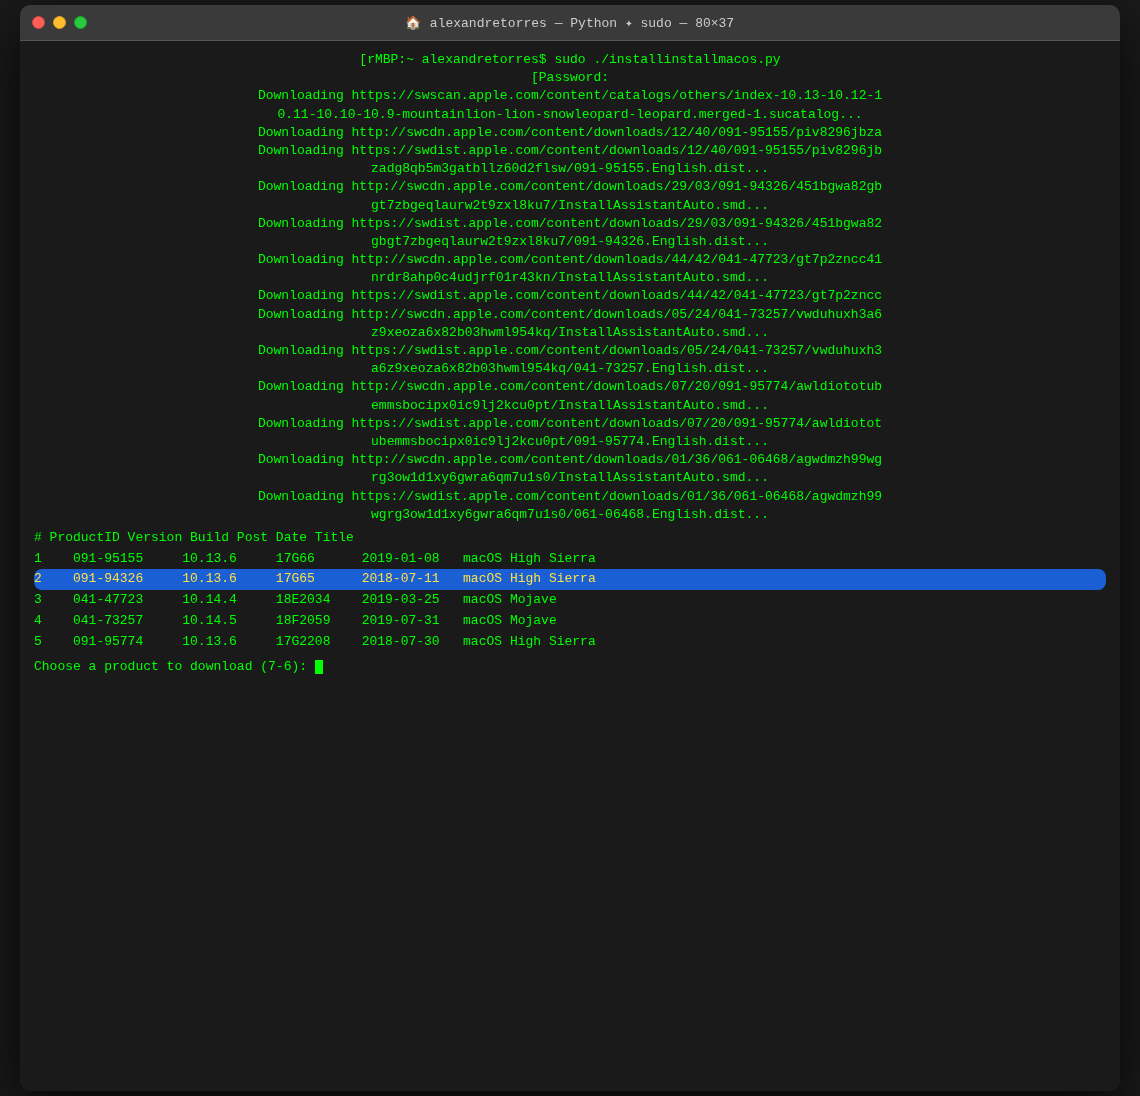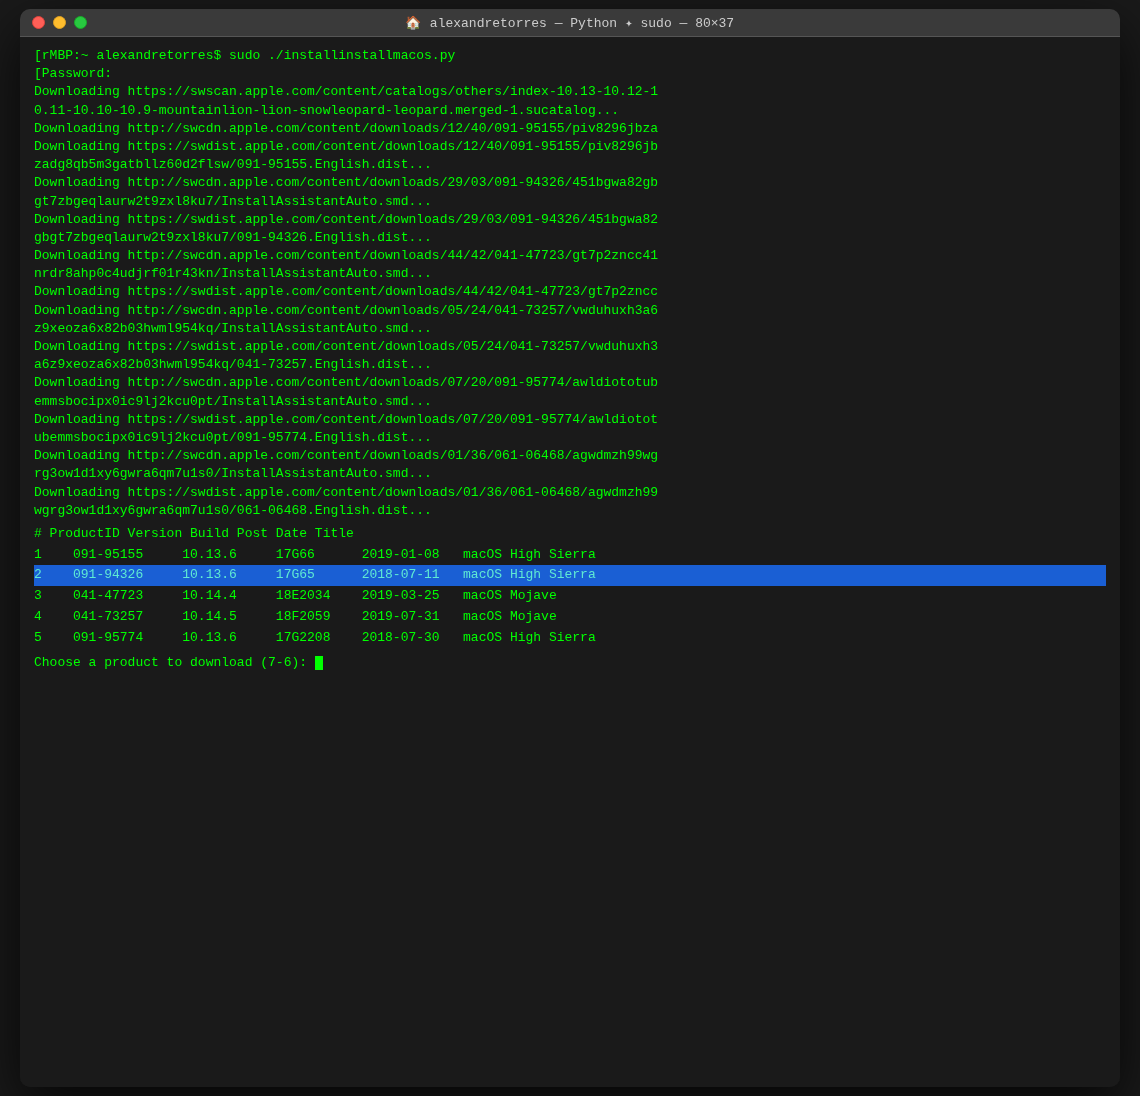--- a/index.html
+++ b/index.html
@@ -20,21 +20,21 @@
     .window {
       width: 1100px;
       border-radius: 10px;
       overflow: hidden;
       box-shadow: 0 20px 60px rgba(0,0,0,0.8);
       background: #1a1a1a;
     }
 
     .titlebar {
       background: #3a3a3a;
-      height: 28px;
+      height: 36px;
       display: flex;
       align-items: center;
       padding: 0 12px;
       position: relative;
       border-bottom: 1px solid #555;
     }
 
     .traffic-lights {
       display: flex;
       gap: 8px;
@@ -67,20 +67,21 @@
       min-height: 1050px;
       overflow: hidden;
     }
 
     .terminal-text {
       color: #00ff00;
       font-size: 13px;
       line-height: 1.4;
       white-space: pre-wrap;
       word-break: break-all;
+      text-align: center;
     }
 
     .table-container {
       margin-top: 4px;
     }
 
     .table-header {
       color: #00ff00;
       font-size: 13px;
       line-height: 1.6;
@@ -88,21 +89,22 @@
 
     .table-row {
       color: #00ff00;
       font-size: 13px;
       line-height: 1.6;
       white-space: pre;
     }
 
     .table-row.highlighted {
       background: #1a5fd4;
-      color: #5eead4;
+      color: #fde047;
+      border-radius: 8px;
     }
 
     .cursor {
       display: inline-block;
       width: 8px;
       height: 14px;
       background: #00ff00;
       vertical-align: text-bottom;
       animation: blink 1s step-end infinite;
     }

